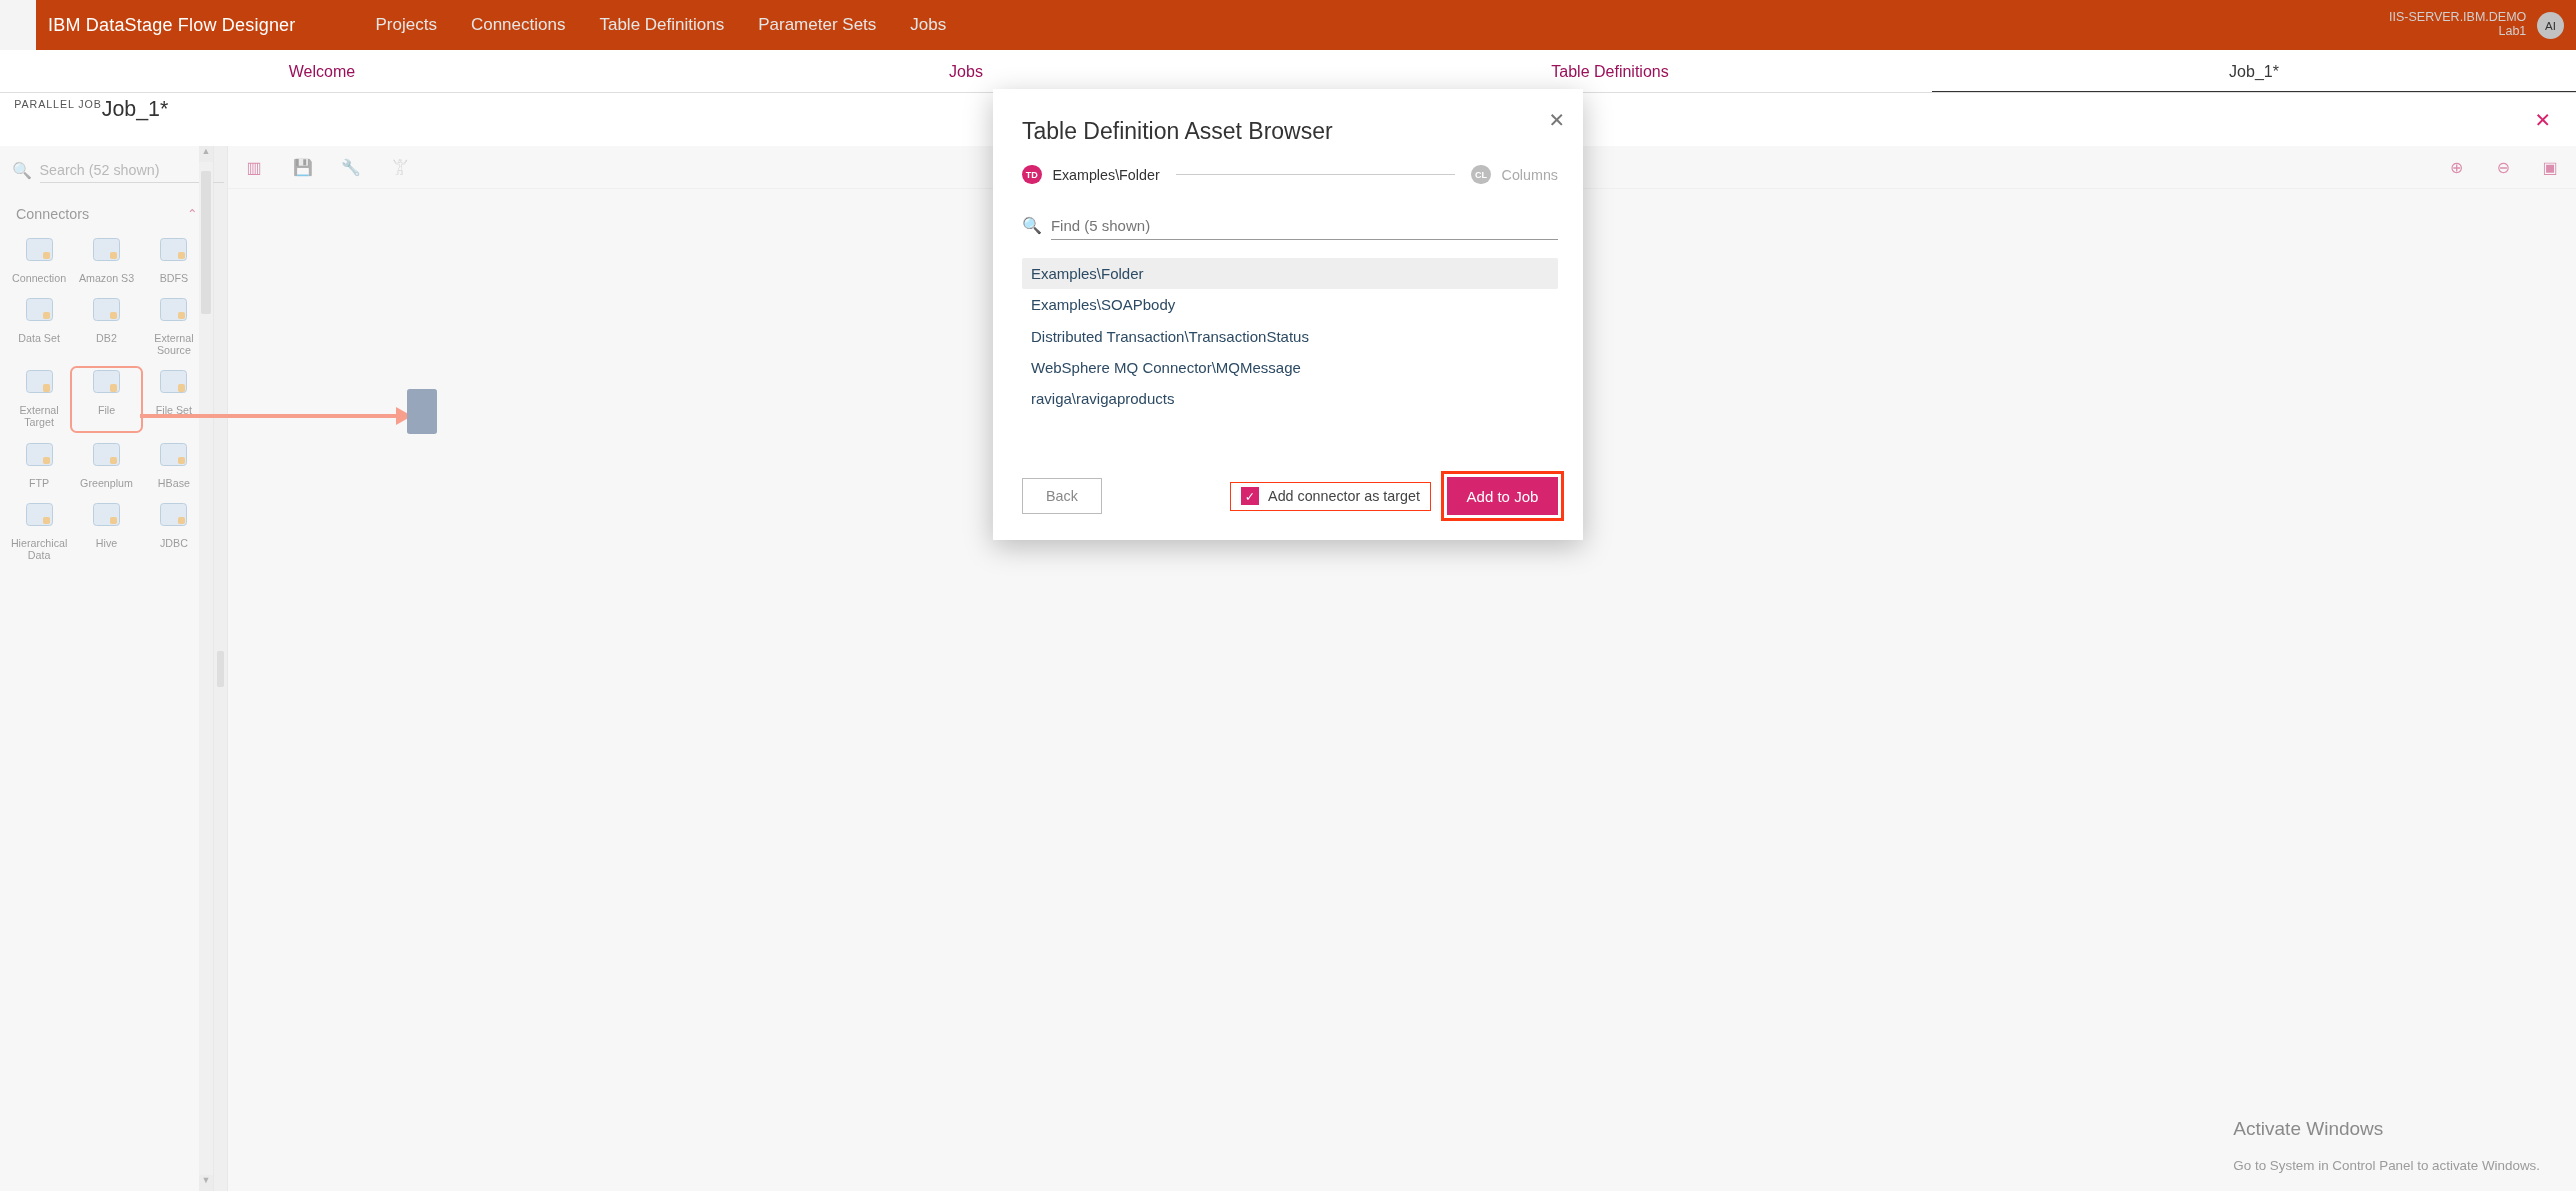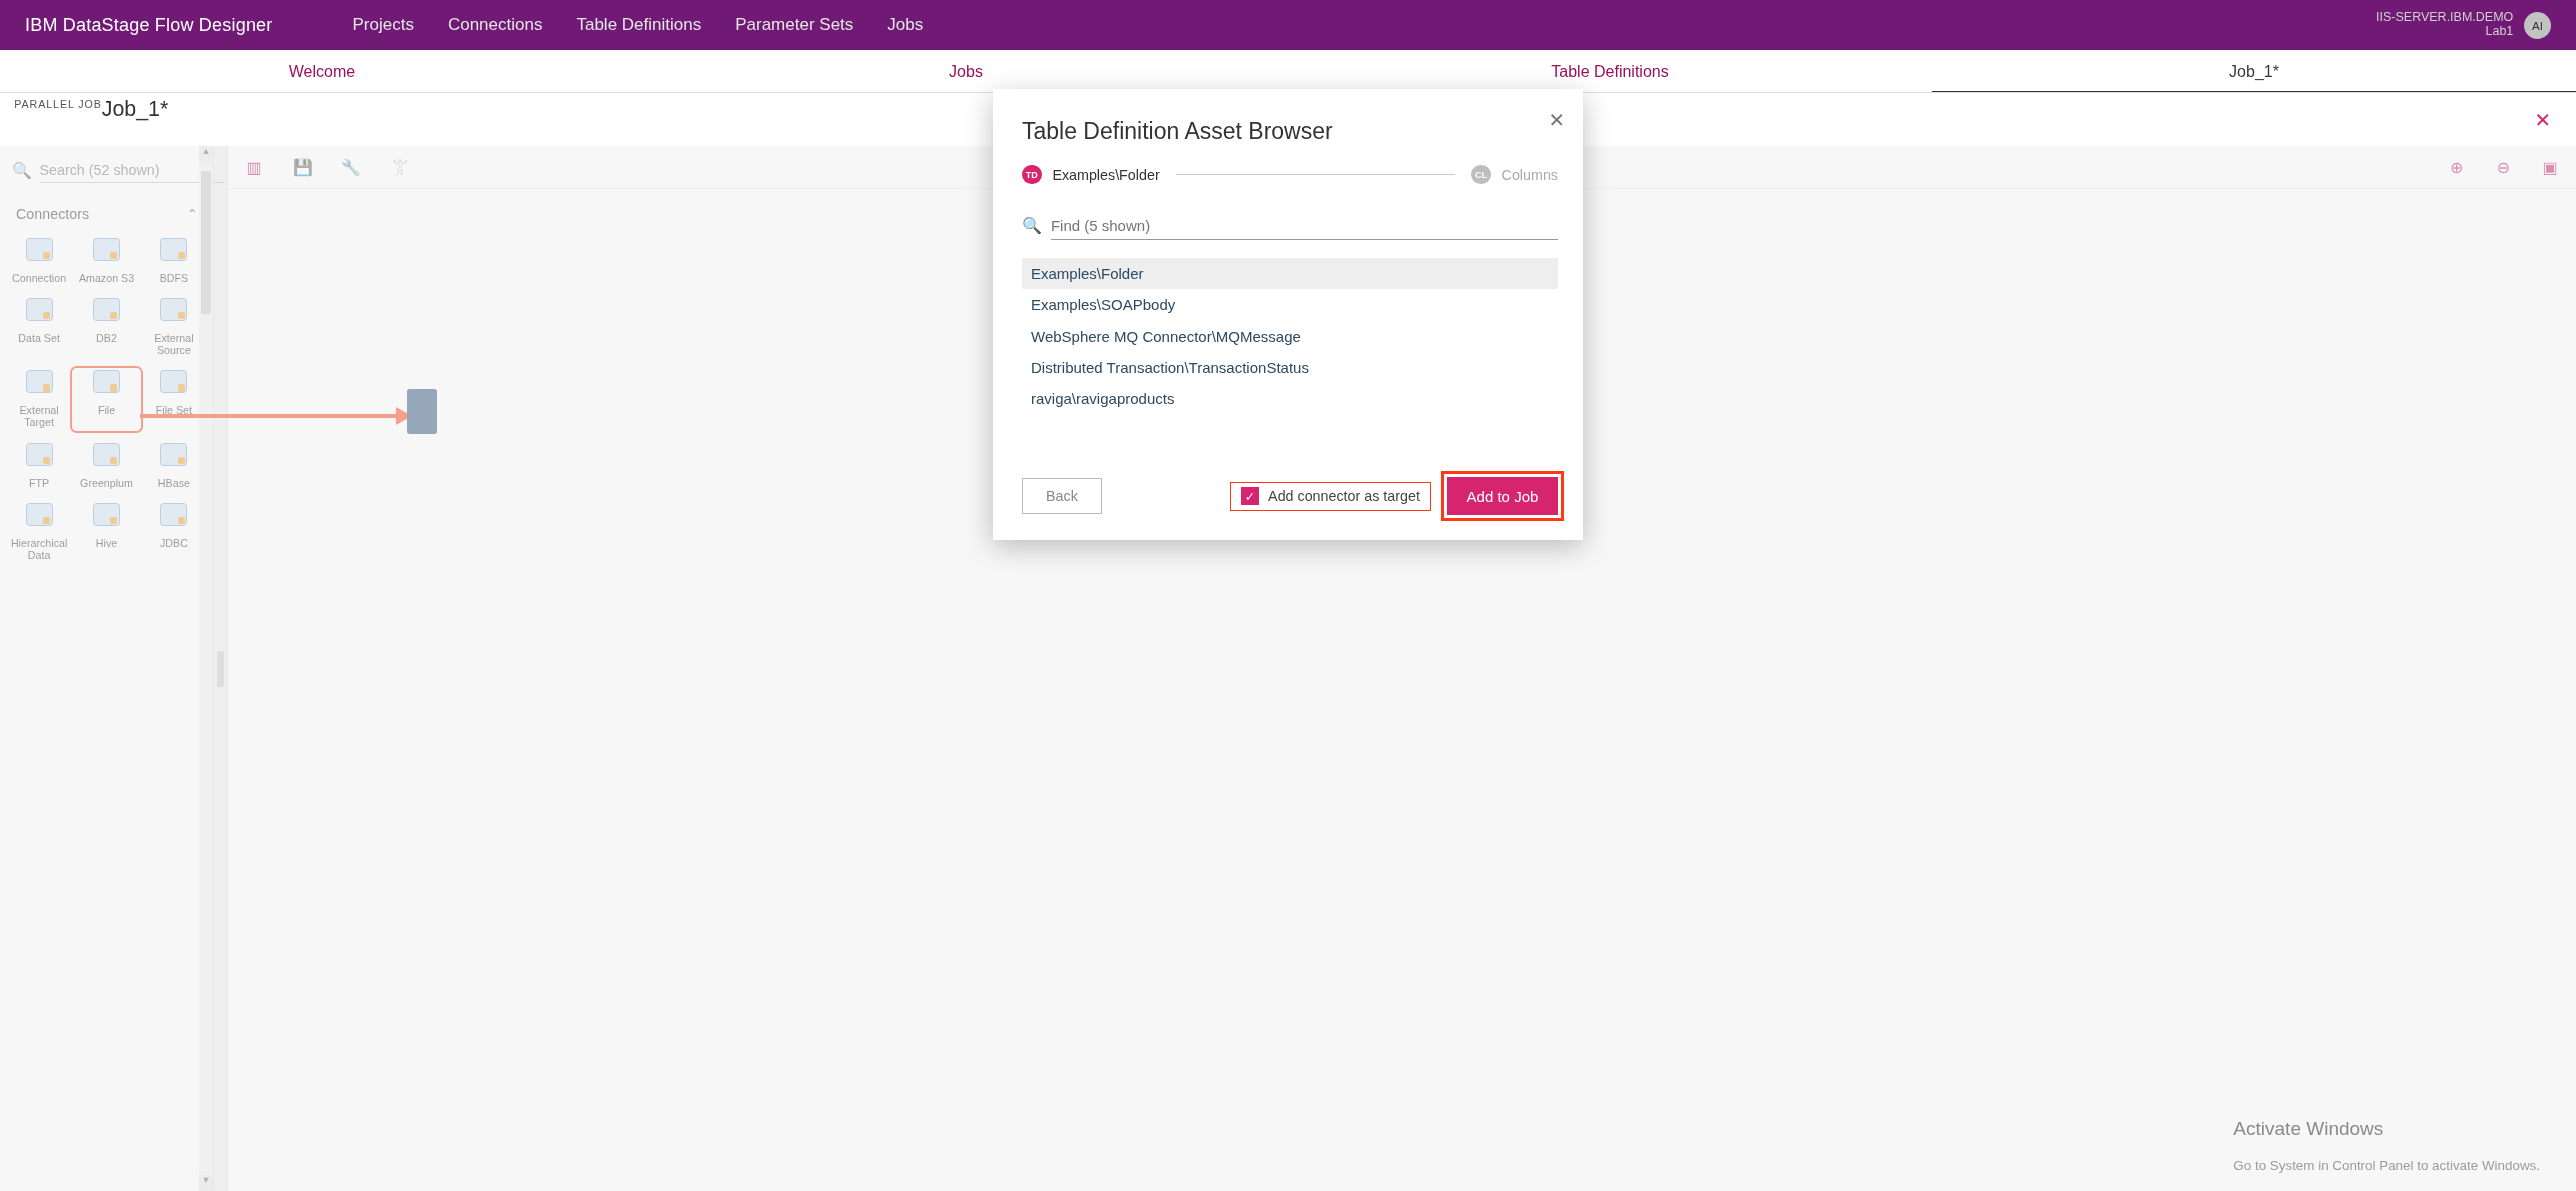--- a/index.html
+++ b/index.html
@@ -1,22 +1,22 @@
 <!DOCTYPE html>
 <html style="font-size:14.3px"><head>
 <meta charset="utf-8">
 <style>
   * { box-sizing: border-box; margin: 0; padding: 0; font-family: "Helvetica Neue", Arial, sans-serif; }
   html, body { width: 100%; height: 100%; }
   body { background: #f4f4f4; overflow: hidden; }
 
   
   .topnav {
-    background: #701a75; color: #fff; height: 50px;
-    display: flex; align-items: center; padding: 0 25px;
+    background: #c2410c; color: #fff; height: 50px;
+    display: flex; align-items: center; padding: 0 12px; margin-left: 36px;
   }
   .topnav .brand { font-weight: 400; font-size: 18px; letter-spacing: 0.2px; margin-right: 80px; }
   .topnav .menu { display: flex; gap: 34px; font-size: 17px; color: #e6e6e6; }
   .topnav .menu span { cursor: pointer; }
   .topnav .spacer { flex: 1; }
   .topnav .server { text-align: right; font-size: 12.5px; line-height: 1.1; color: #d0d0d0; margin-right: 10.7px; }
   .topnav .avatar {
     width: 27px; height: 27px; border-radius: 50%; background: #c2c2c2;
     color: #333; display: flex; align-items: center; justify-content: center;
     font-size: 11.6px; font-weight: 500;
@@ -304,22 +304,22 @@
   </div>
 
   <div class="findbar">
     <span class="mag">🔍</span>
     <input placeholder="Find (5 shown)" style="">
   </div>
 
   <div class="list" id="modal-list">
       <div class="row sel">Examples\Folder</div>
       <div class="row">Examples\SOAPbody</div>
+      <div class="row">Distributed Transaction\TransactionStatus</div>
       <div class="row">WebSphere MQ Connector\MQMessage</div>
-      <div class="row">Distributed Transaction\TransactionStatus</div>
       <div class="row">raviga\ravigaproducts</div>
     </div>
 
   <div class="footer">
     <button class="back">Back</button>
     <div class="gap"></div>
     <label class="chk-wrap">
       <span class="chk">✓</span>
       <span>Add connector as target</span>
     </label>

